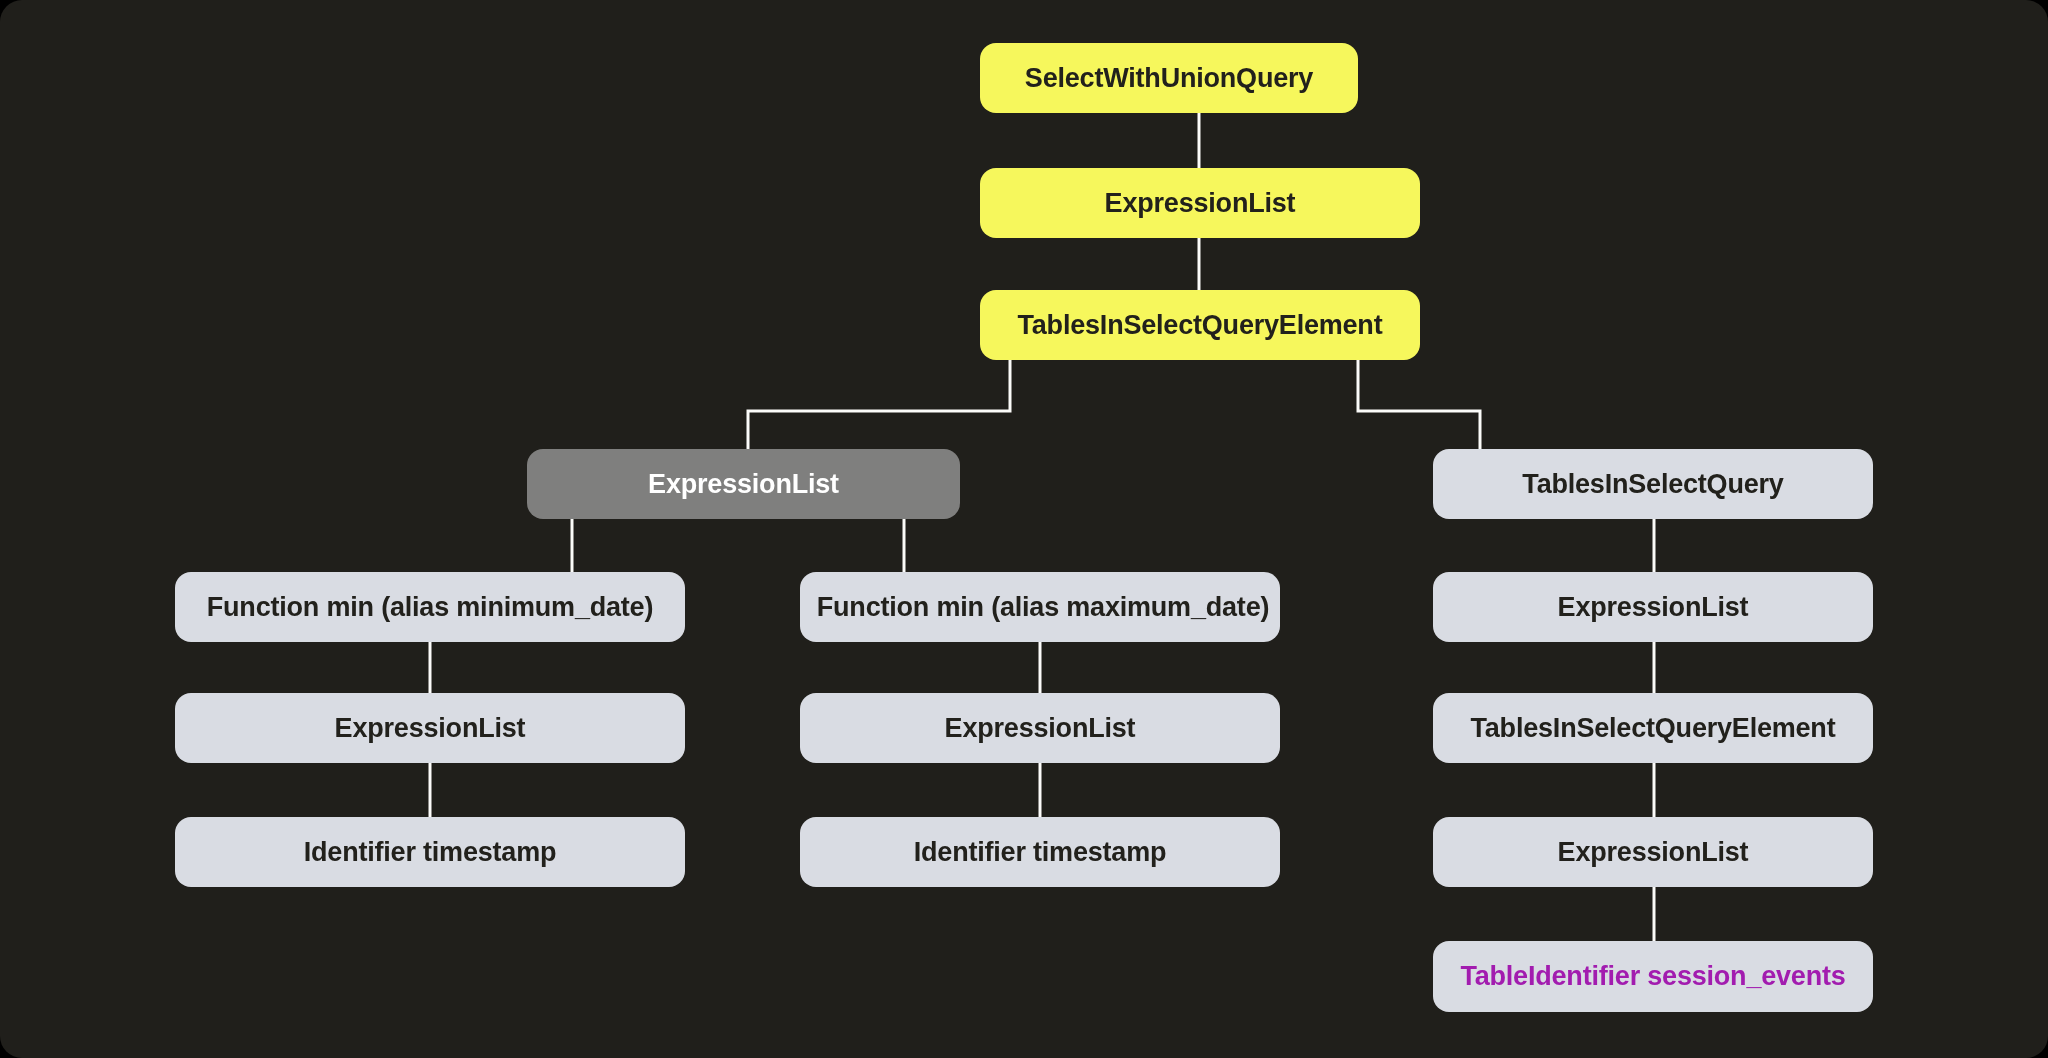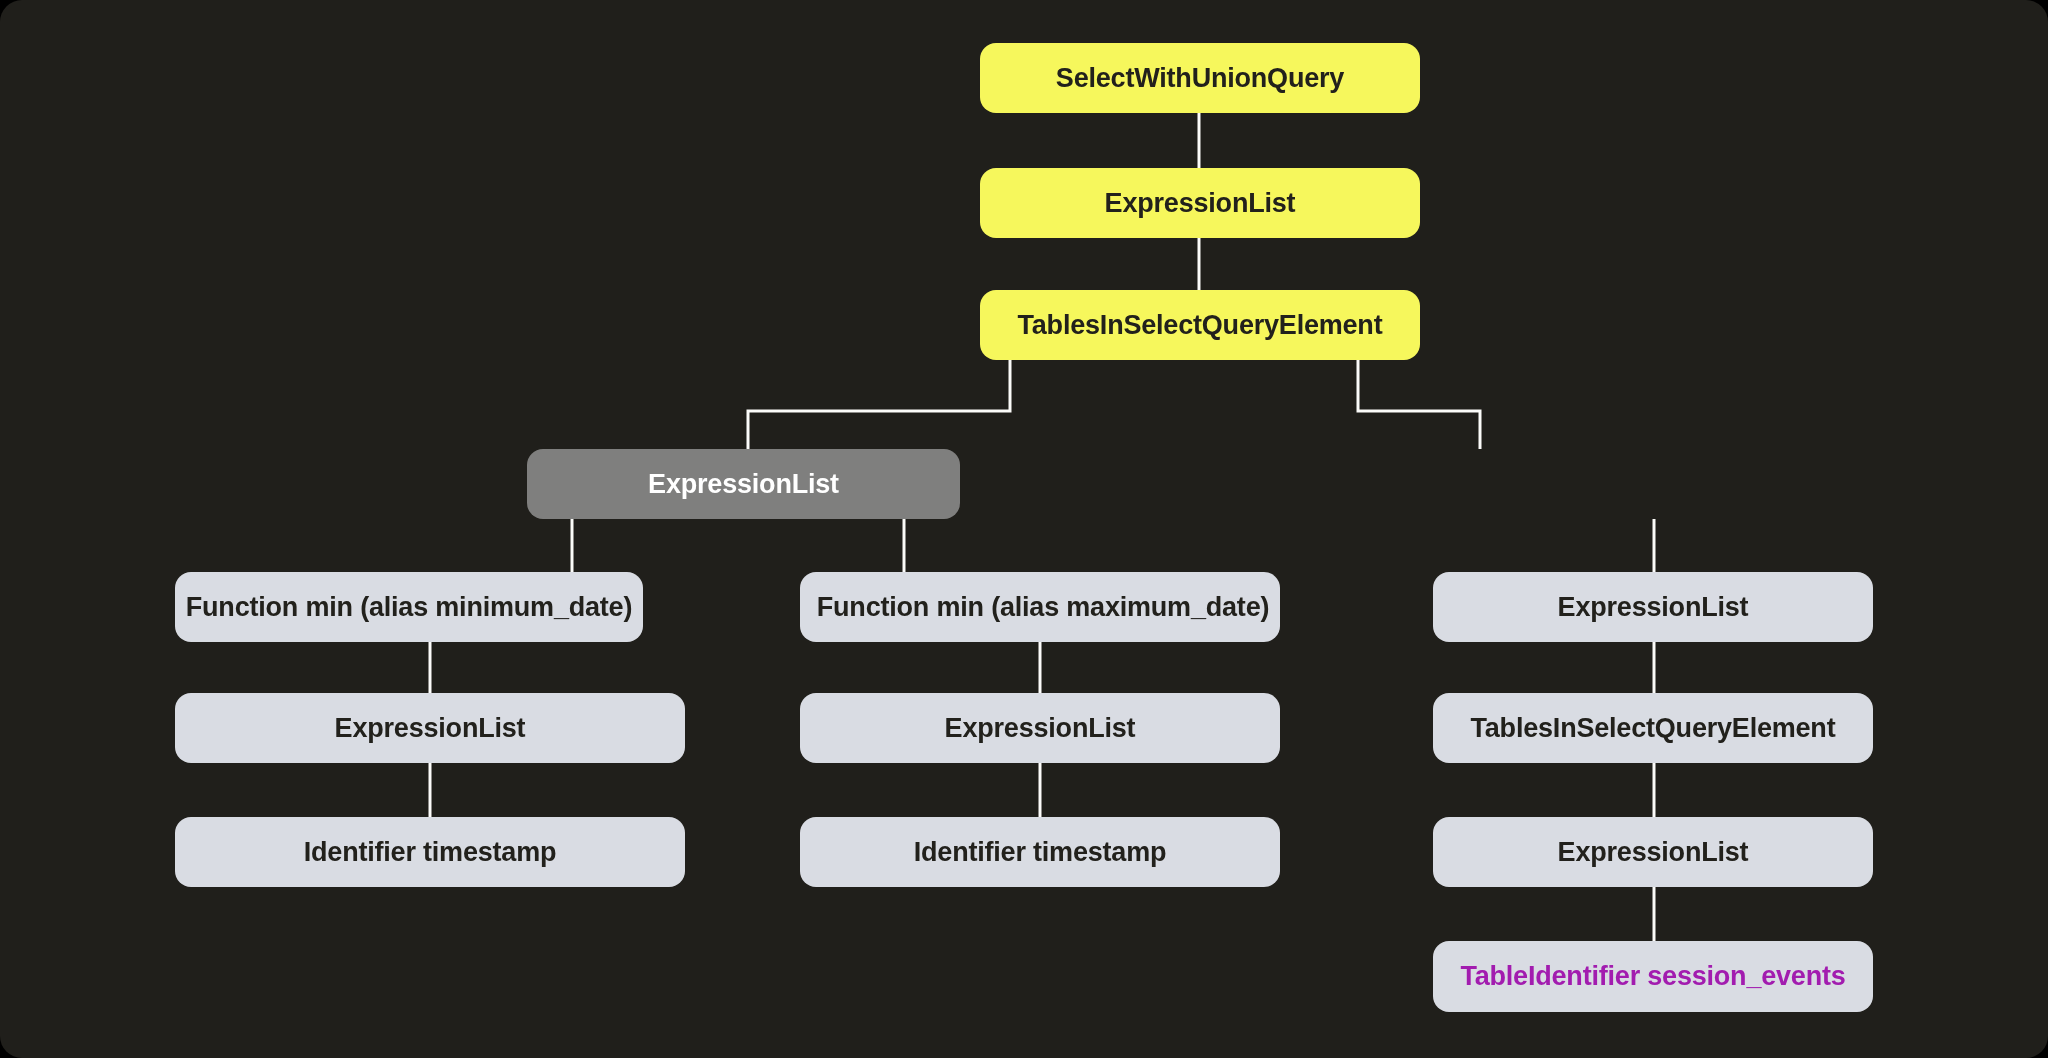--- a/index.html
+++ b/index.html
@@ -53,33 +53,36 @@
       <polyline points="904,519 904,572" fill="none" stroke="#FBFBF9" stroke-width="3"></polyline>
       <polyline points="430,642 430,693" fill="none" stroke="#FBFBF9" stroke-width="3"></polyline>
       <polyline points="430,763 430,817" fill="none" stroke="#FBFBF9" stroke-width="3"></polyline>
       <polyline points="1040,642 1040,693" fill="none" stroke="#FBFBF9" stroke-width="3"></polyline>
       <polyline points="1040,763 1040,817" fill="none" stroke="#FBFBF9" stroke-width="3"></polyline>
       <polyline points="1654,519 1654,572" fill="none" stroke="#FBFBF9" stroke-width="3"></polyline>
       <polyline points="1654,642 1654,693" fill="none" stroke="#FBFBF9" stroke-width="3"></polyline>
       <polyline points="1654,763 1654,817" fill="none" stroke="#FBFBF9" stroke-width="3"></polyline>
       <polyline points="1654,887 1654,941" fill="none" stroke="#FBFBF9" stroke-width="3"></polyline>
     </svg>
-<div class="node" style="left: 980px; top: 43px; width: 440px; height: 70px; background: rgb(246, 247, 92); color: rgb(34, 33, 28);">
+<div class="node" style="left: 980px; top: 43px; width: 378px; height: 70px; background: rgb(246, 247, 92); color: rgb(34, 33, 28);">
       <span>SelectWithUnionQuery</span>
     </div>
     <div class="node" style="left: 980px; top: 168px; width: 440px; height: 70px; background: rgb(246, 247, 92); color: rgb(34, 33, 28);">
       <span>ExpressionList</span>
     </div>
     <div class="node" style="left: 980px; top: 290px; width: 440px; height: 70px; background: rgb(246, 247, 92); color: rgb(34, 33, 28);">
       <span>TablesInSelectQueryElement</span>
     </div>
     <div class="node" style="left: 527px; top: 449px; width: 433px; height: 70px; background: rgb(127, 127, 126); color: rgb(255, 255, 255);">
       <span>ExpressionList</span>
     </div>
-    <div class="node" style="left: 175px; top: 572px; width: 468px; height: 70px; background: rgb(217, 220, 227); color: rgb(34, 33, 28);">
+    <div class="node" style="left: 1433px; top: 449px; width: 440px; height: 70px; background: rgb(217, 220, 227); color: rgb(34, 33, 28);">
+      <span>TablesInSelectQuery</span>
+    </div>
+    <div class="node" style="left: 175px; top: 572px; width: 510px; height: 70px; background: rgb(217, 220, 227); color: rgb(34, 33, 28);">
       <span>Function min (alias minimum_date)</span>
     </div>
     <div class="node" style="left: 800px; top: 572px; width: 480px; height: 70px; background: rgb(217, 220, 227); color: rgb(34, 33, 28); padding-left: 6px;">
       <span>Function min (alias maximum_date)</span>
     </div>
     <div class="node" style="left: 175px; top: 693px; width: 510px; height: 70px; background: rgb(217, 220, 227); color: rgb(34, 33, 28);">
       <span>ExpressionList</span>
     </div>
     <div class="node" style="left: 800px; top: 693px; width: 480px; height: 70px; background: rgb(217, 220, 227); color: rgb(34, 33, 28);">
       <span>ExpressionList</span>

